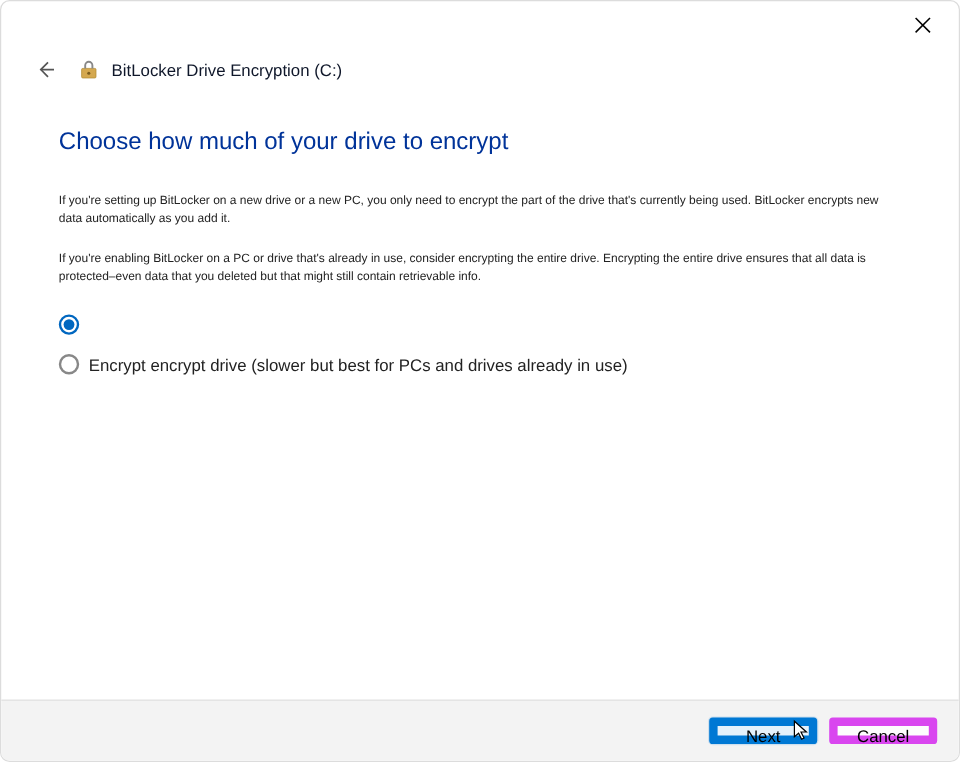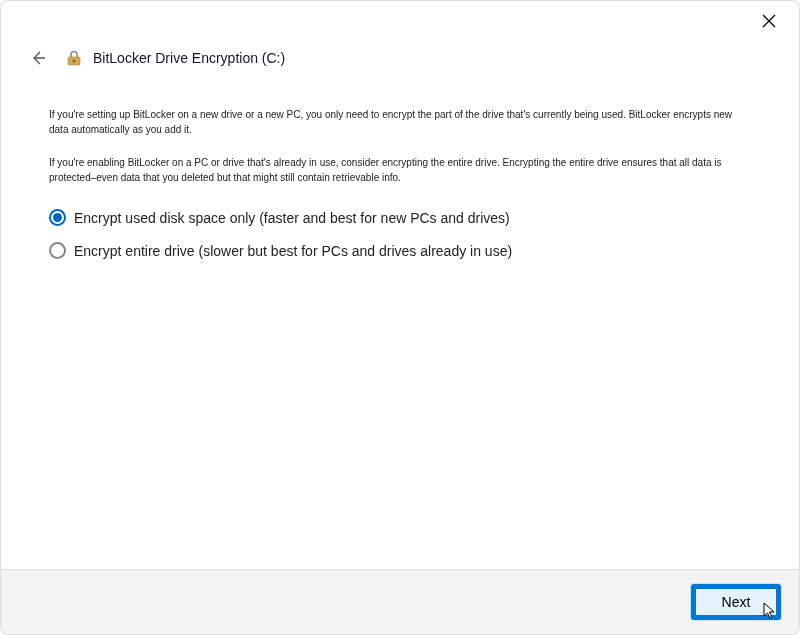--- a/index.html
+++ b/index.html
@@ -120,23 +120,23 @@
       right: 0;
       background: #f3f3f3;
       border-top: 1px solid #e0e0e0;
       padding: 14px 18px;
       display: flex;
       justify-content: flex-end;
       gap: 10px;
     }
     .btn {
       min-width: 90px;
-      height: 36px;
+      height: 22px;
       font-size: 14px;
-      border: 5px solid #d946ef;
+      border: 7px solid #d946ef;
       background: #fdfdfd;
       border-radius: 3px;
       cursor: pointer;
       font-family: inherit;
       position: relative;
     }
     .btn.primary {
       border-color: #0078d4;
       background: #e5f1fb;
       box-shadow: 0 0 0 1px rgba(0,120,212,0.15);
@@ -171,39 +171,40 @@
     <svg width="16" height="16" viewBox="0 0 16 16">
       <rect x="2" y="7" width="12" height="8" rx="1" fill="#d4a850" stroke="#b08830" stroke-width="0.6"></rect>
       <path d="M5 7 V4.5 a3 3 0 0 1 6 0 V7" fill="none" stroke="#888" stroke-width="1.6"></path>
       <circle cx="8" cy="11" r="1.3" fill="#7a5c20"></circle>
     </svg>
   </div>
   <div class="header-title">BitLocker Drive Encryption (C:)</div>
 </div>
 
 <div class="content">
+  <h1 class="page-heading">Choose how much of your drive to encrypt</h1>
   <p class="desc">If you're setting up BitLocker on a new drive or a new PC, you only need to encrypt the part of the drive that's currently being used. BitLocker encrypts new data automatically as you add it.</p>
   <p class="desc">If you're enabling BitLocker on a PC or drive that's already in use, consider encrypting the entire drive. Encrypting the entire drive ensures that all data is protected–even data that you deleted but that might still contain retrievable info.</p>
 
   <div class="options">
     <div class="radio-row">
       <div class="radio-outer checked">
         <div class="radio-inner"></div>
       </div>
-      <span class="radio-label">Encrypt used disk space only (faster and best for new PCs and drives)</span>
     </div>
     <div class="radio-row">
       <div class="radio-outer">
         
       </div>
-      <span class="radio-label">Encrypt entire drive (slower but best for PCs and drives already in use)</span>
+      <span class="radio-label">Encrypt encrypt drive (slower but best for PCs and drives already in use)</span>
     </div>
   </div>
 </div>
 
 <div class="footer">
   <button class="btn primary">
     <span>Next</span>
     <svg class="cursor-icon" width="16" height="18" viewBox="0 0 16 18">
       <path d="M2 2 L2 15 L5.5 12 L8 17 L10 16 L7.5 11 L12 11 Z" fill="#fff" stroke="#000" stroke-width="1"></path>
     </svg>
   </button>
+  <button class="btn">Cancel</button>
 </div>
 
 </body></html>

